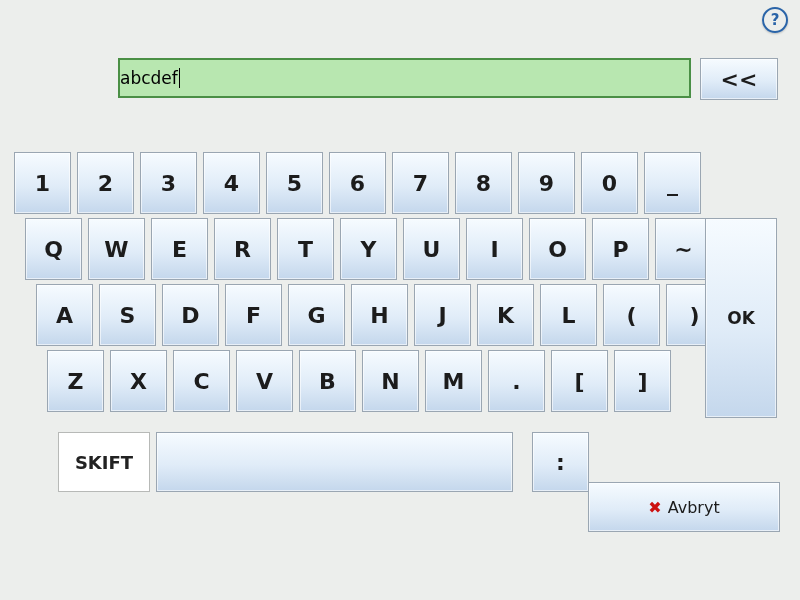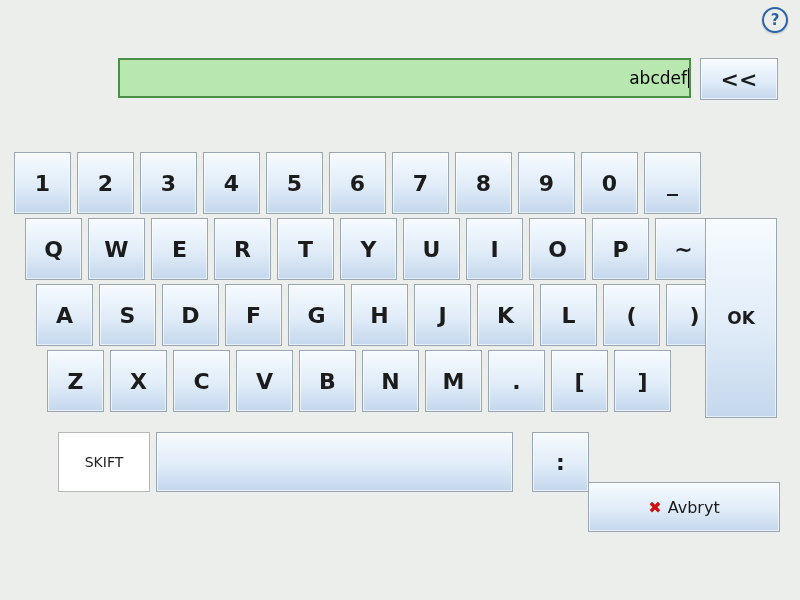--- a/index.html
+++ b/index.html
@@ -1,26 +1,26 @@
 <!DOCTYPE html>
 <html><head>
 <meta charset="utf-8">
 <style>
   html,body{margin:0;padding:0;width:800px;height:600px;background:#eceeec;font-family:"DejaVu Sans",Arial,sans-serif;overflow:hidden}
   .help{position:absolute;top:7px;right:12px}
   .key,.btn{background:linear-gradient(180deg,#f6fbff 0%,#e0ecf8 55%,#c4d7ec 100%);border:1px solid #9aa6b2;box-shadow:inset 0 0 0 1px rgba(255,255,255,.6);display:flex;align-items:center;justify-content:center;font-weight:700;color:#1c1c1c;cursor:pointer;user-select:none}
   .key{height:60px;font-size:22px}
   .row{position:absolute;display:flex;gap:6px}
-  .input-wrap{position:absolute;left:118px;top:58px;width:573px;height:40px;background:#b8e7b0;border:2px solid #4a8f45;box-sizing:border-box;display:flex;align-items:center;justify-content:flex-end}
+  .input-wrap{position:absolute;left:118px;top:58px;width:573px;height:40px;background:#b8e7b0;border:2px solid #4a8f45;box-sizing:border-box;display:flex;align-items:center;justify-content:flex-start}
   .input-text{font-size:17px;color:#000;border-right:1px solid #000;padding-right:1px;height:20px;line-height:20px}
   .back-btn{position:absolute;left:700px;top:58px;width:76px;height:40px;font-size:22px}
   .ok-btn{position:absolute;left:705px;top:218px;width:70px;height:198px;font-size:17px}
   .cancel-btn{position:absolute;left:588px;top:482px;width:190px;height:48px;font-size:16px;font-weight:400;gap:6px}
   .cancel-x{color:#c11;font-weight:900;font-size:16px}
-  .shift-key{width:90px;height:58px;background:#fff;border:1px solid #b7b9b7;display:flex;align-items:center;justify-content:center;font-size:14px;font-weight:400;color:#222;cursor:pointer}
+  .shift-key{width:90px;height:58px;background:#fff;border:1px solid #b7b9b7;display:flex;align-items:center;justify-content:center;font-size:18px;font-weight:700;color:#222;cursor:pointer}
   .helpc{width:22px;height:22px;border-radius:50%;border:2px solid #2a64a8;color:#2a64a8;display:flex;align-items:center;justify-content:center;font-weight:700;font-size:15px;box-shadow:0 1px 2px rgba(0,0,0,.2)}
 </style>
 </head>
 <body>
 
 <div class="help">
   <div class="helpc">?</div>
 </div>
 
 <div class="input-wrap">

